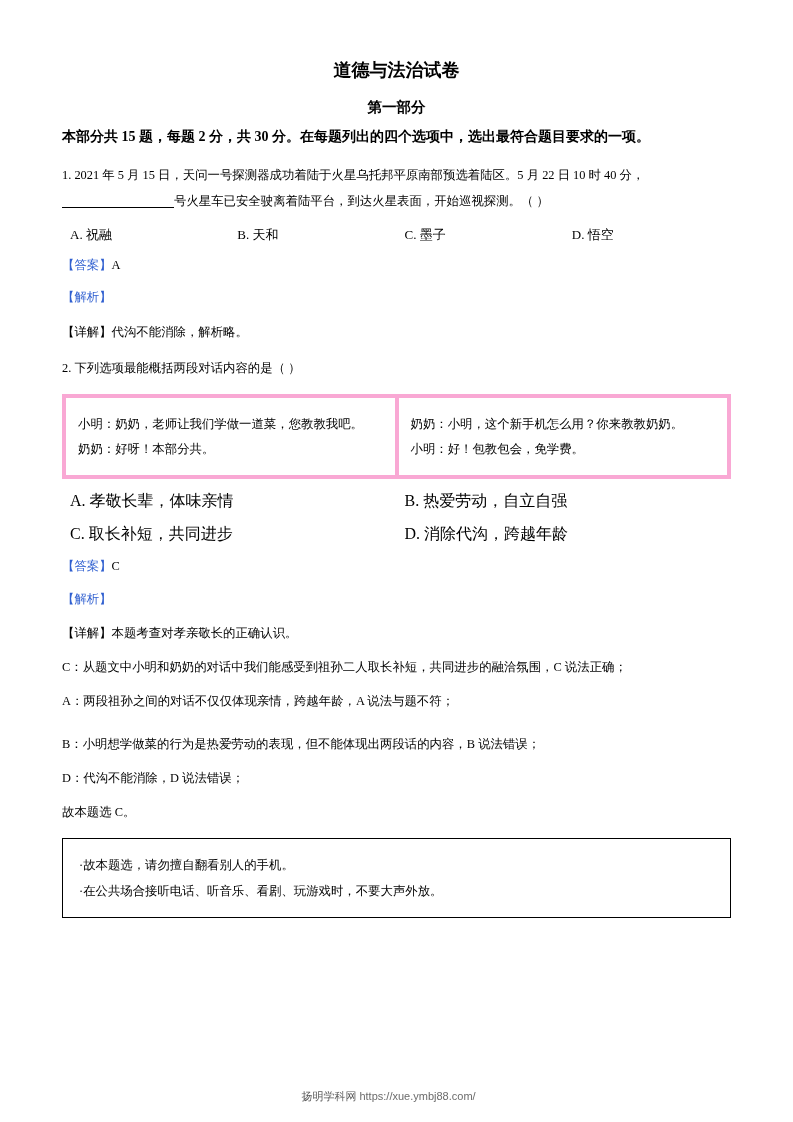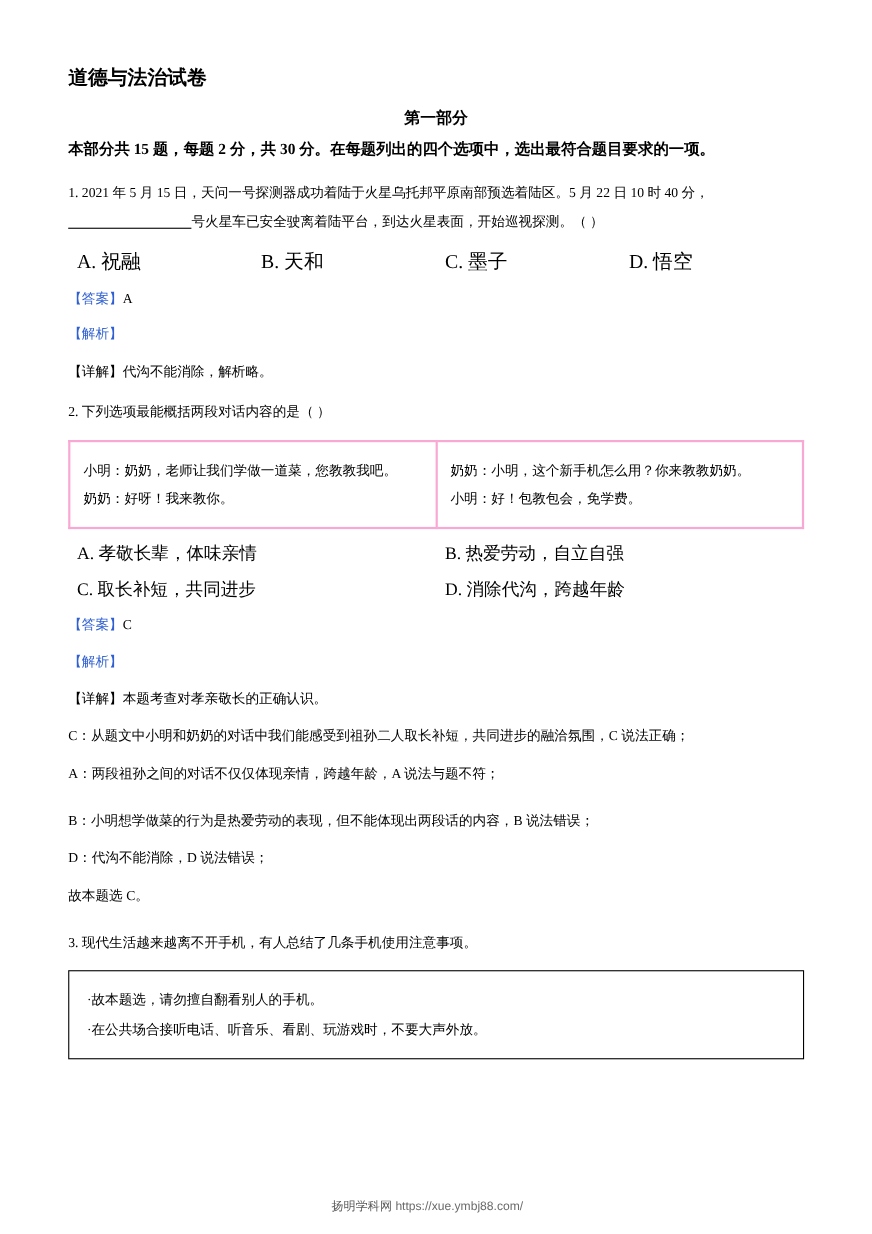--- a/index.html
+++ b/index.html
@@ -23,21 +23,21 @@
     position: relative;
   }
   .doc-title {
     text-align: center;
     font-size: 21px;
     font-weight: bold;
     letter-spacing: 0.5px;
     margin: 16px 0 0 0;
   }
   .doc-subtitle {
-    text-align: left;
+    text-align: center;
     font-size: 18px;
     font-weight: bold;
     margin: 14px 0 0 0;
   }
   .section-title {
     text-align: center;
     font-size: 14.5px;
     font-weight: bold;
     margin: 16px 0 0 0;
   }
@@ -60,21 +60,21 @@
     margin: 4px 0 0 0;
   }
   .blank-line {
     display: inline-block;
     width: 112px;
     border-bottom: 1px solid #000;
     vertical-align: -3px;
   }
   .opts-row {
     display: flex;
-    font-size: 18px;
+    font-size: 13px;
     margin: 13px 0 0 0;
   }
   .opts-row .opt {
     width: 25%;
     box-sizing: border-box;
     padding-left: 8px;
   }
   .opts-2col {
     display: flex;
     font-size: 16px;
@@ -107,21 +107,21 @@
     margin-top: 20px;
   }
   .dialog-table {
     margin: 14px 0 0 0;
     width: 100%;
     border: 1px solid #000;
     border-collapse: collapse;
     table-layout: fixed;
   }
   .dialog-table td {
-    border: 2px solid #f9a8d4;
+    border: 4px solid #f9a8d4;
     padding: 14px 12px 14px 12px;
     font-size: 12.4px;
     line-height: 2.0;
     vertical-align: top;
   }
   .box-list {
     margin: 14px 0 0 0;
     border: 1px solid #000;
     padding: 13px 16px 13px 16px;
     font-size: 12.4px;
@@ -173,21 +173,21 @@
   </div>
   <div class="detail-line">【详解】代沟不能消除，解析略。</div>
 
   <div class="q-stem">2. 下列选项最能概括两段对话内容的是（      ）</div>
 
   <table class="dialog-table">
     <tbody>
         <tr>
       <td>
         <div>小明：奶奶，老师让我们学做一道菜，您教教我吧。</div>
-        <div>奶奶：好呀！我来教你。</div>
+        <div>奶奶：好呀！本部分共。</div>
       </td>
       <td>
         <div>奶奶：小明，这个新手机怎么用？你来教教奶奶。</div>
         <div>小明：好！包教包会，免学费。</div>
       </td>
     </tr>
   </tbody>
     </table>
 
   <div class="opts-2col">
@@ -206,21 +206,20 @@
     <span class="tag">【解析】</span>
   </div>
 
   <div class="detail-line">【详解】本题考查对孝亲敬长的正确认识。</div>
   <div class="detail-line">C：从题文中小明和奶奶的对话中我们能感受到祖孙二人取长补短，共同进步的融洽氛围，C 说法正确；</div>
   <div class="detail-line">A：两段祖孙之间的对话不仅仅体现亲情，跨越年龄，A 说法与题不符；</div>
   <div class="detail-line detail-gap">B：小明想学做菜的行为是热爱劳动的表现，但不能体现出两段话的内容，B 说法错误；</div>
   <div class="detail-line">D：代沟不能消除，D 说法错误；</div>
   <div class="detail-line">故本题选 C。</div>
 
-  <div class="q-stem detail-gap">3. 现代生活越来越离不开手机，有人总结了几条手机使用注意事项。</div>
 
   <div class="box-list">
     <div>·故本题选，请勿擅自翻看别人的手机。</div>
     <div>·在公共场合接听电话、听音乐、看剧、玩游戏时，不要大声外放。</div>
   </div>
 
   <div class="footer">
     <span>扬明学科网</span>
     <span class="site">https://xue.ymbj88.com/</span>
   </div>

